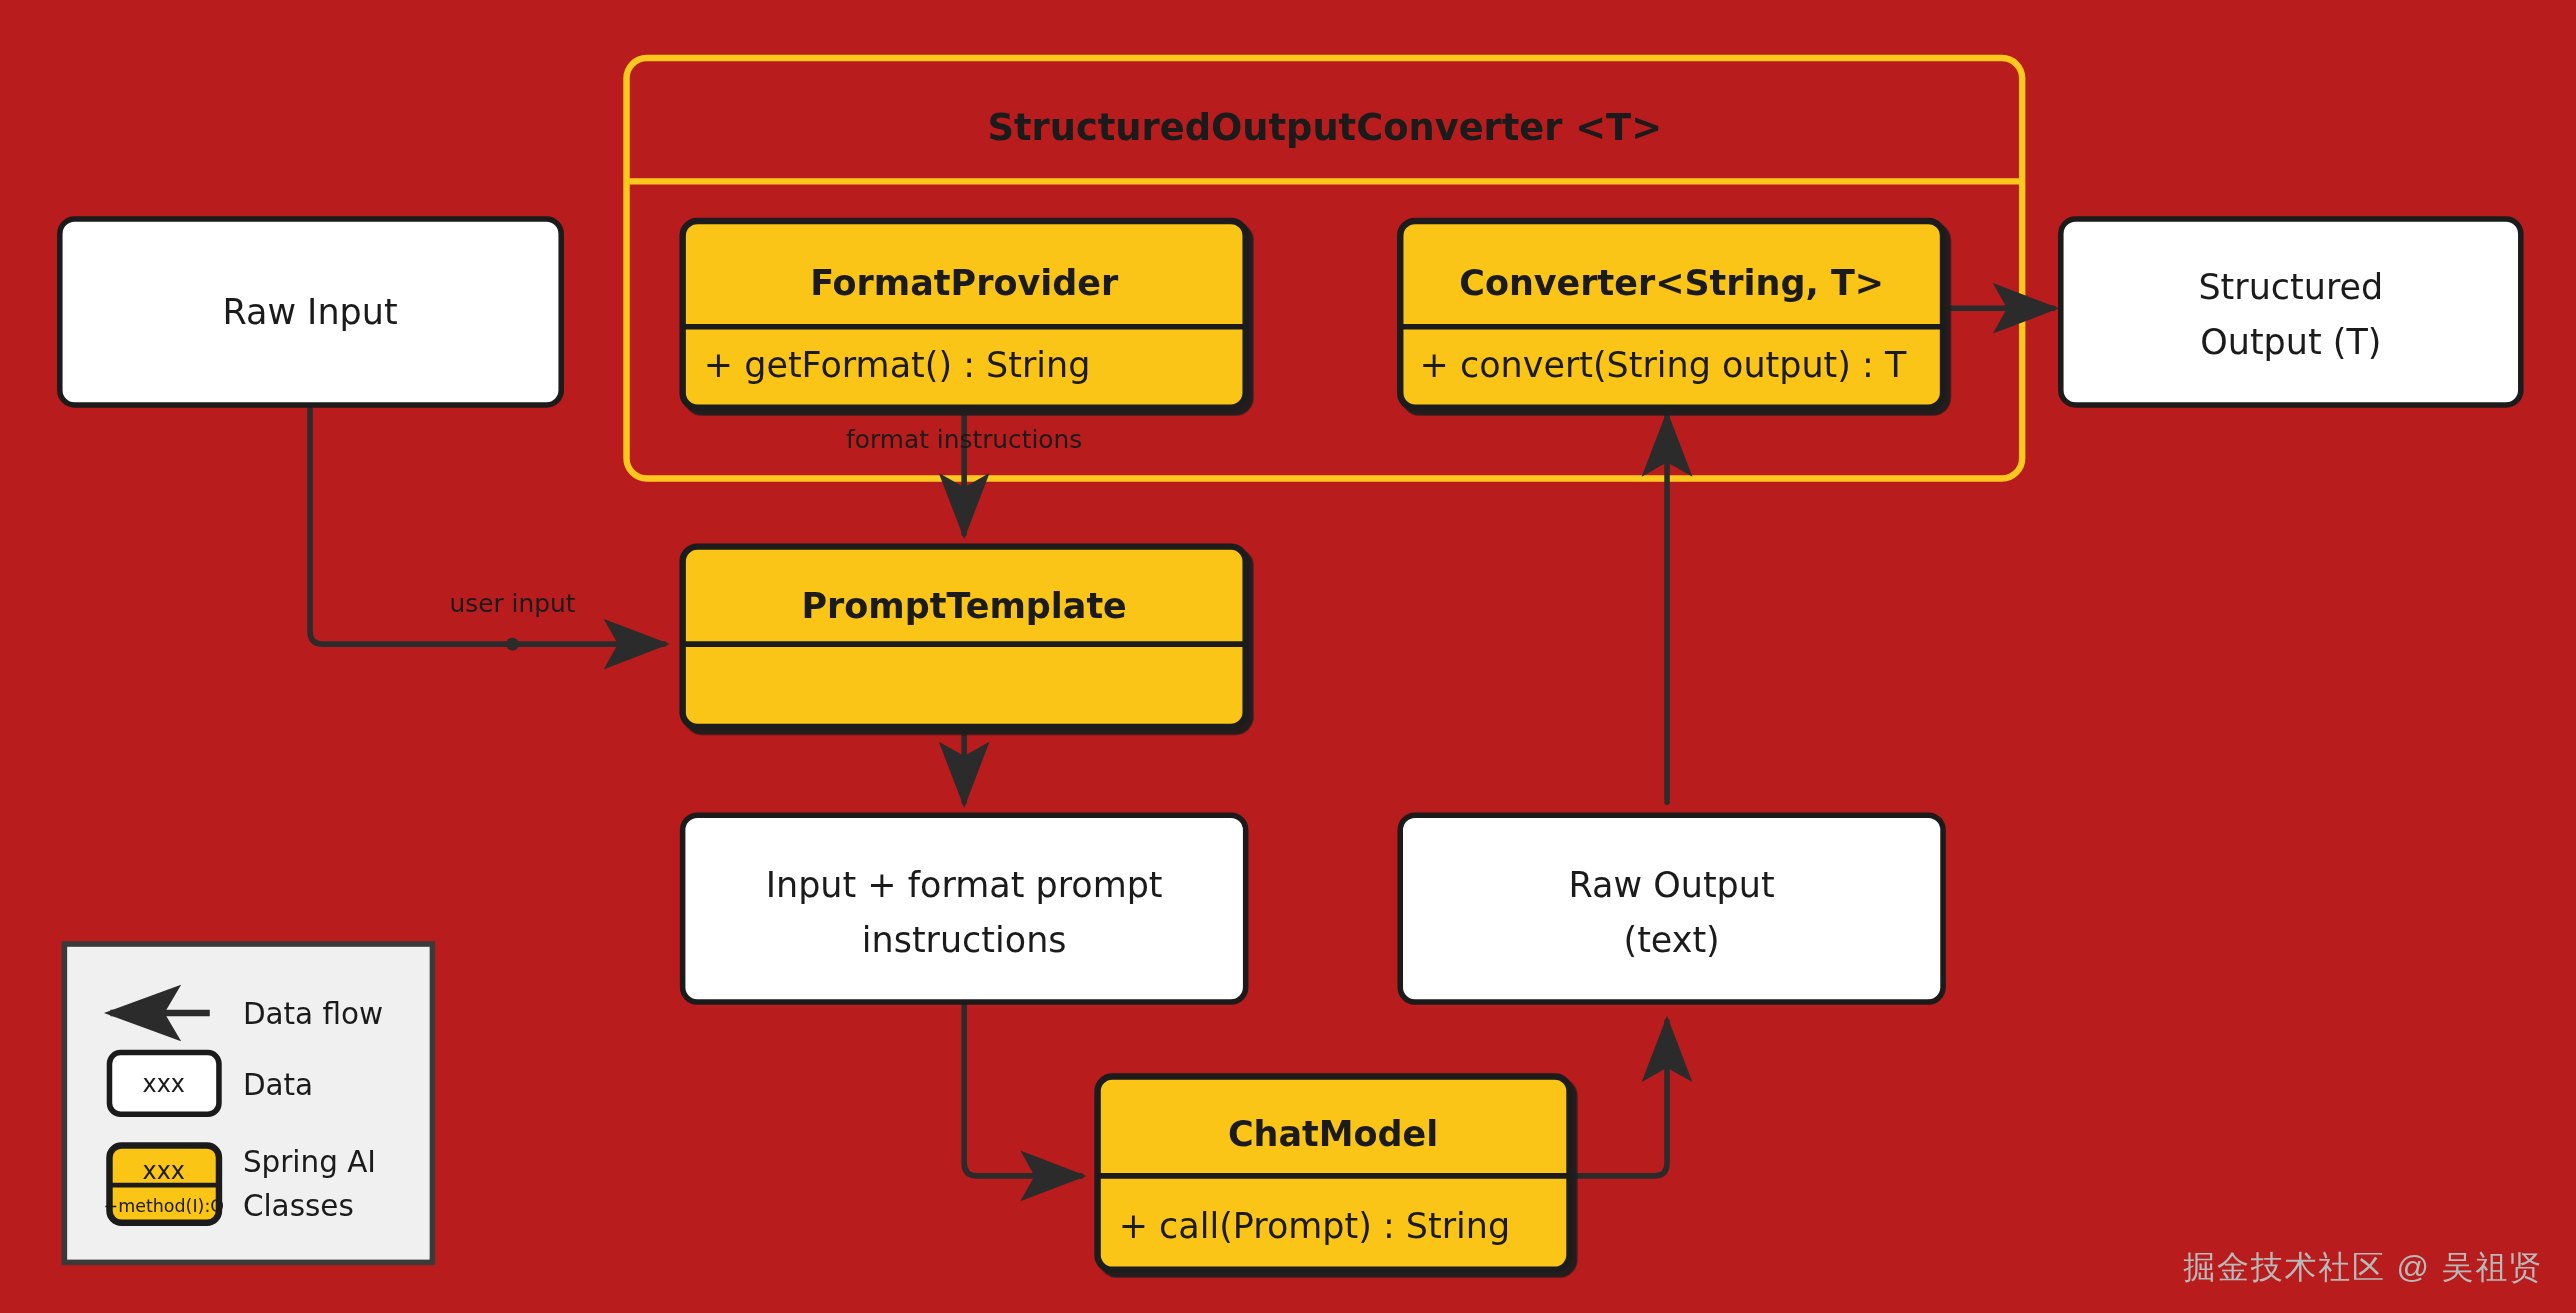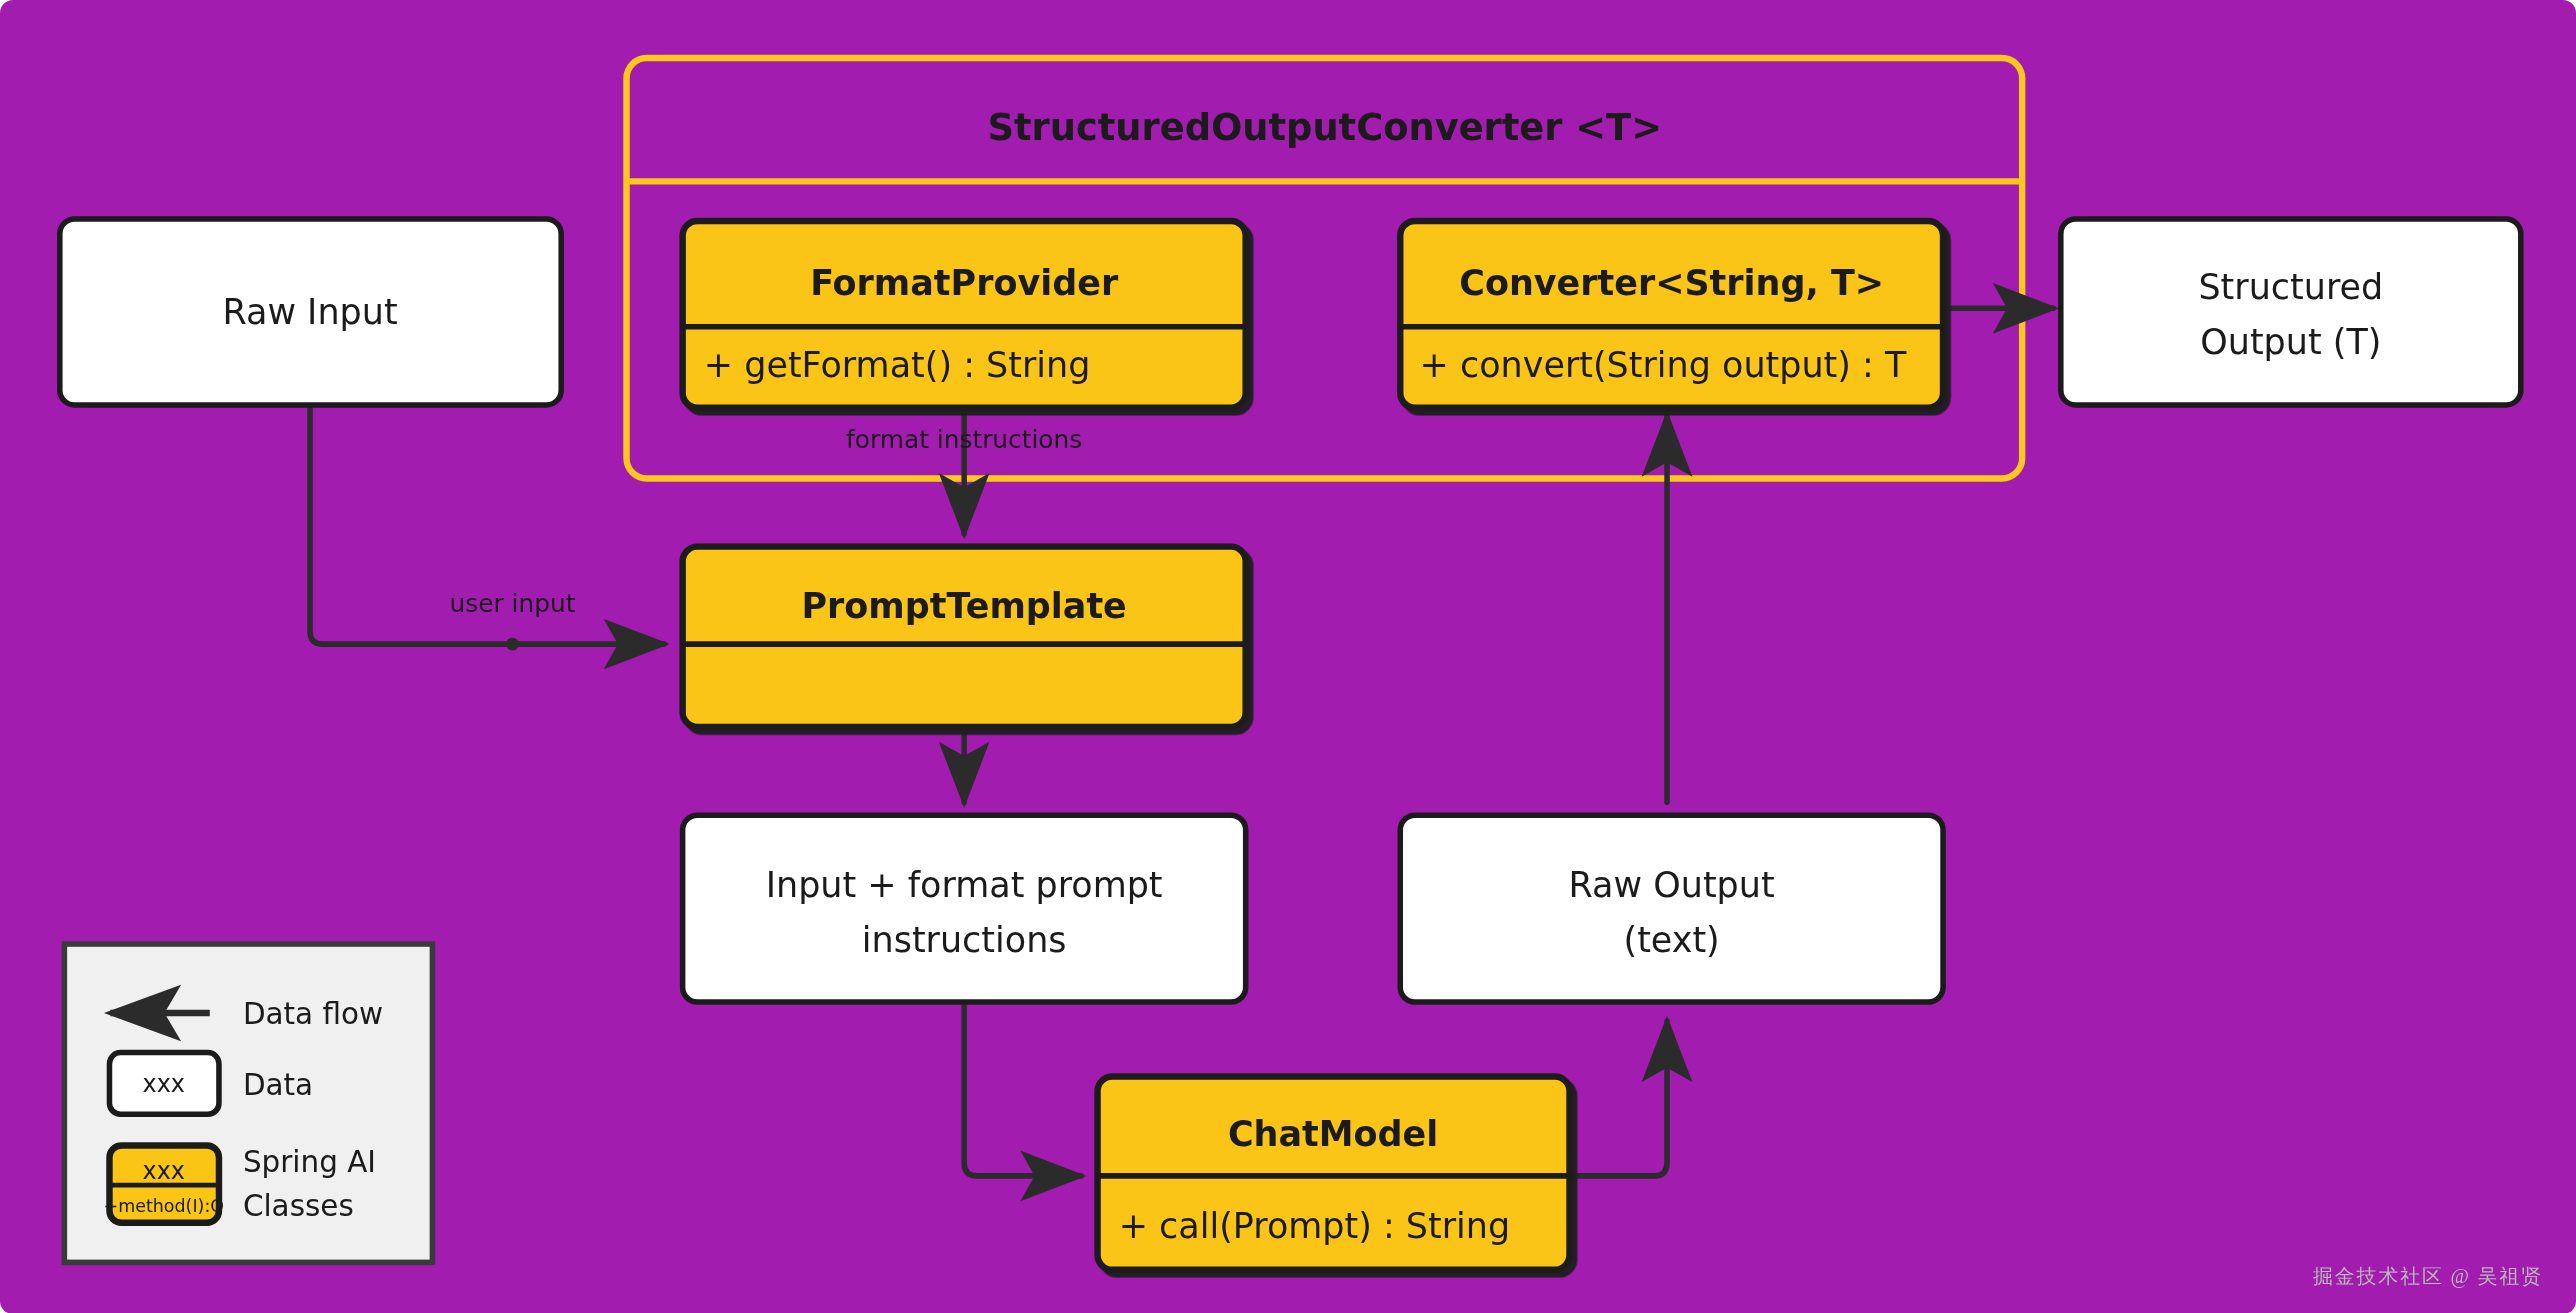--- a/index.html
+++ b/index.html
@@ -1,23 +1,23 @@
 <!DOCTYPE html>
 <html style="font-size:14.7px"><head>
 <meta charset="utf-8">
 <style>
   html,body{margin:0;padding:0;background:#ffffff;}
   body{width:2576px;height:1314px;font-family:"DejaVu Sans","Liberation Sans",sans-serif;}
-  #stage{position:relative;width:2576px;height:1314px;overflow:hidden;background:#a21caf;border-radius:13px;}
+  #stage{position:relative;width:2576px;height:1314px;overflow:hidden;background:#b91c1c;}
   svg#diagram{position:absolute;left:0;top:0;width:2576px;height:1314px;}
   .boxlabel{font-family:"DejaVu Sans","Liberation Sans",sans-serif;fill:#1b1b1b;}
   .watermark{
     position:absolute;right:33px;bottom:24px;
-    font-family:Liberation Serif, serif;
-    font-size:20px;color:#b9b9b9;letter-spacing:1.8px;white-space:nowrap;
+    font-family:Liberation Sans, sans-serif;
+    font-size:32px;color:#b9b9b9;letter-spacing:1.8px;white-space:nowrap;
   }
   .nodeTitle{font-weight:bold;font-size:38px;}
   .nodeMethod{font-weight:normal;font-size:38px;}
   .dataText{font-weight:normal;font-size:38px;}
   .edgeText{font-weight:normal;font-size:27px;fill:#1b1b1b;}
   .legendText{font-weight:normal;font-size:32px;fill:#1b1b1b;}
   .legendMini{font-weight:normal;font-size:26px;fill:#1b1b1b;}
   .legendMiniSmall{font-weight:normal;font-size:19px;fill:#1b1b1b;}
   .groupTitle{font-weight:bold;font-size:40px;fill:#1b1b1b;}
 </style>

